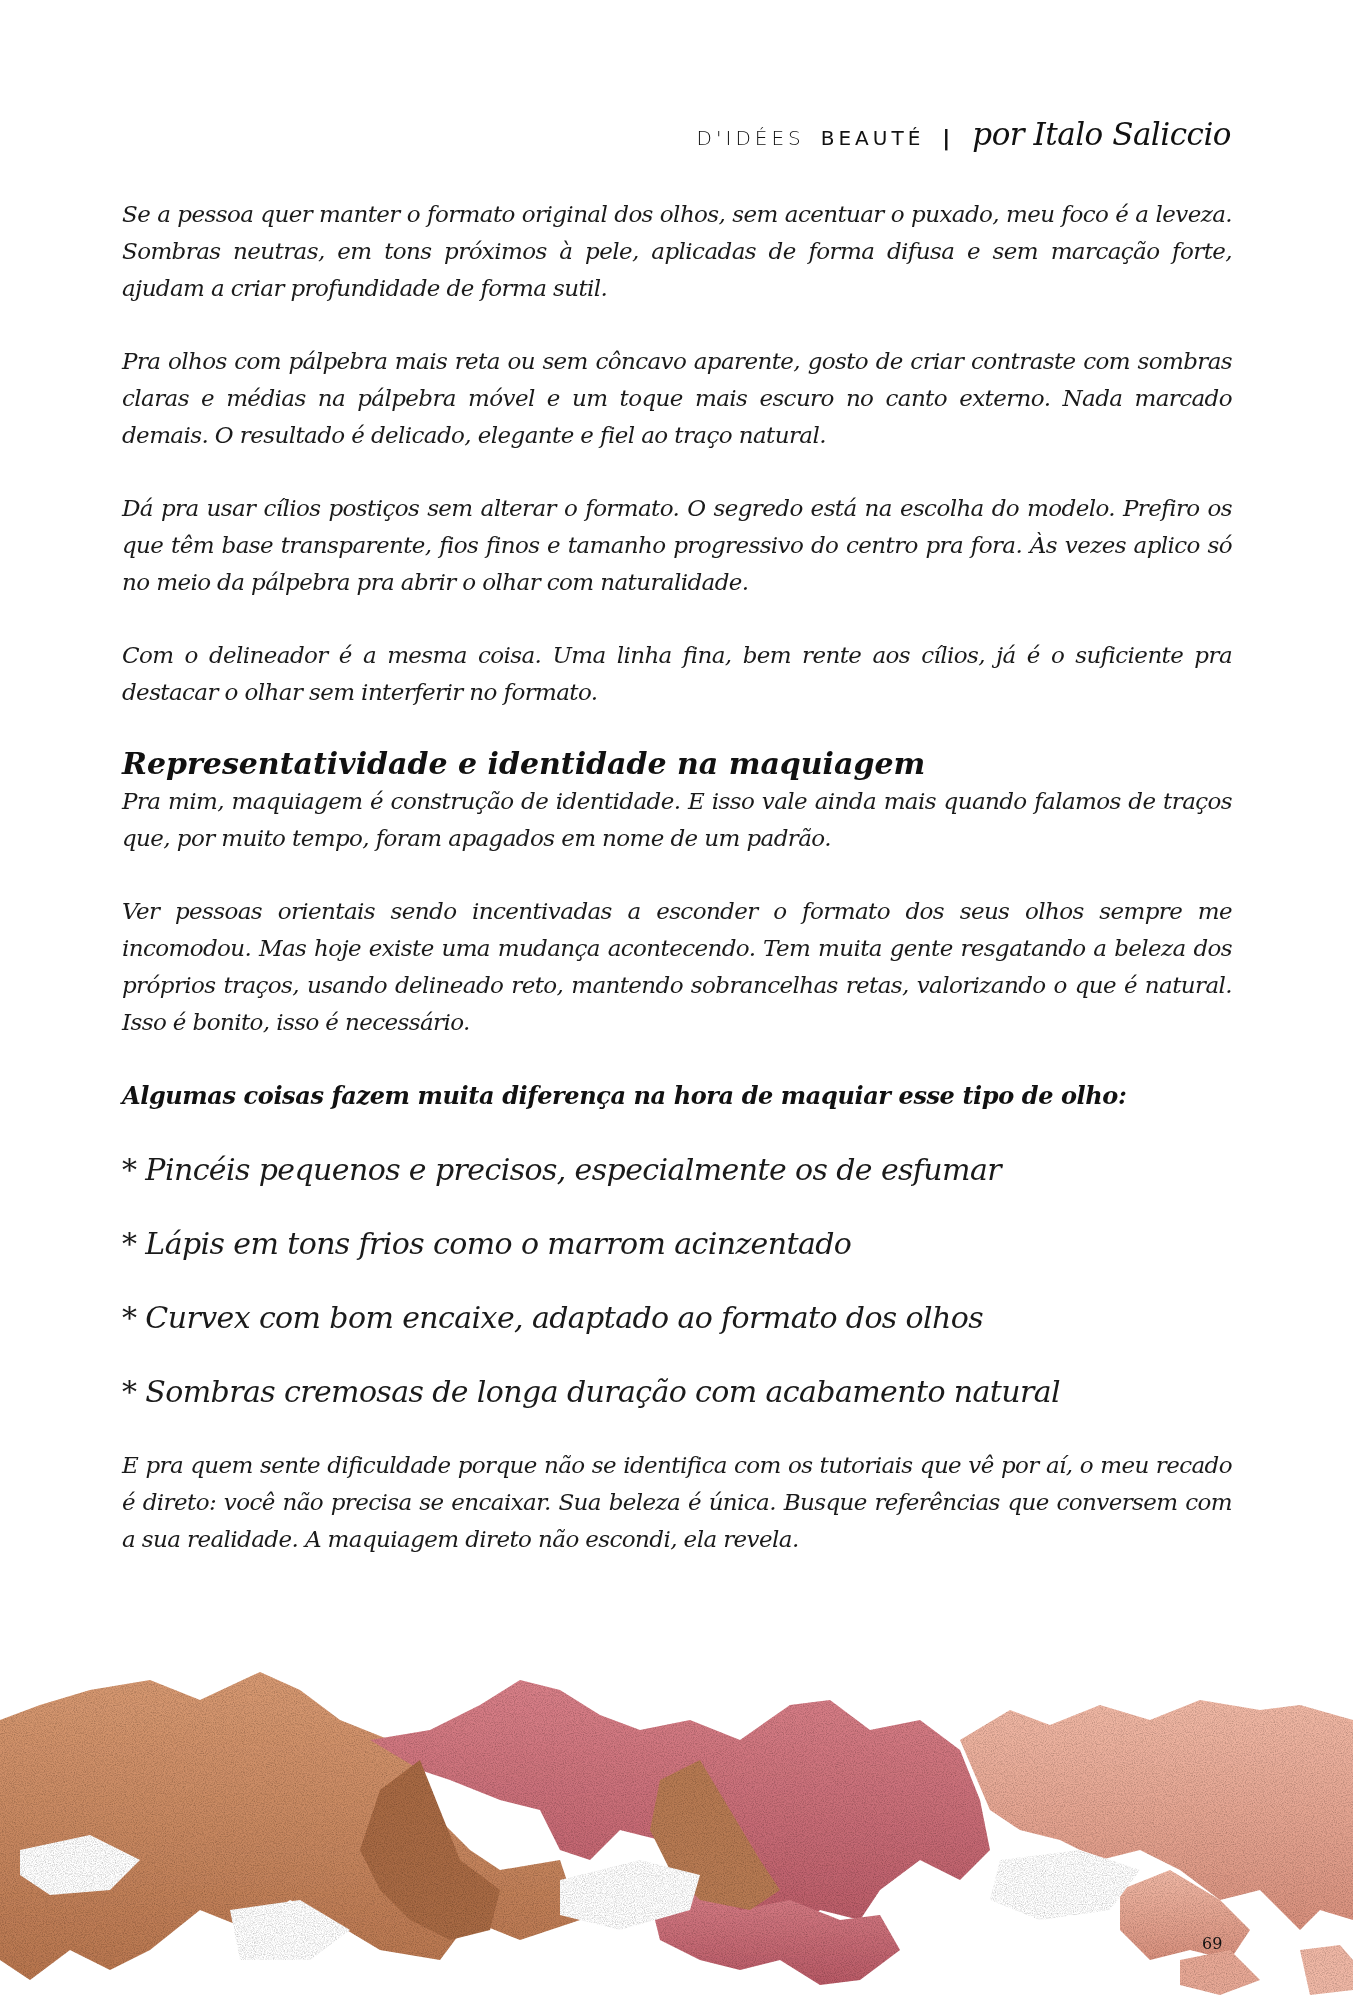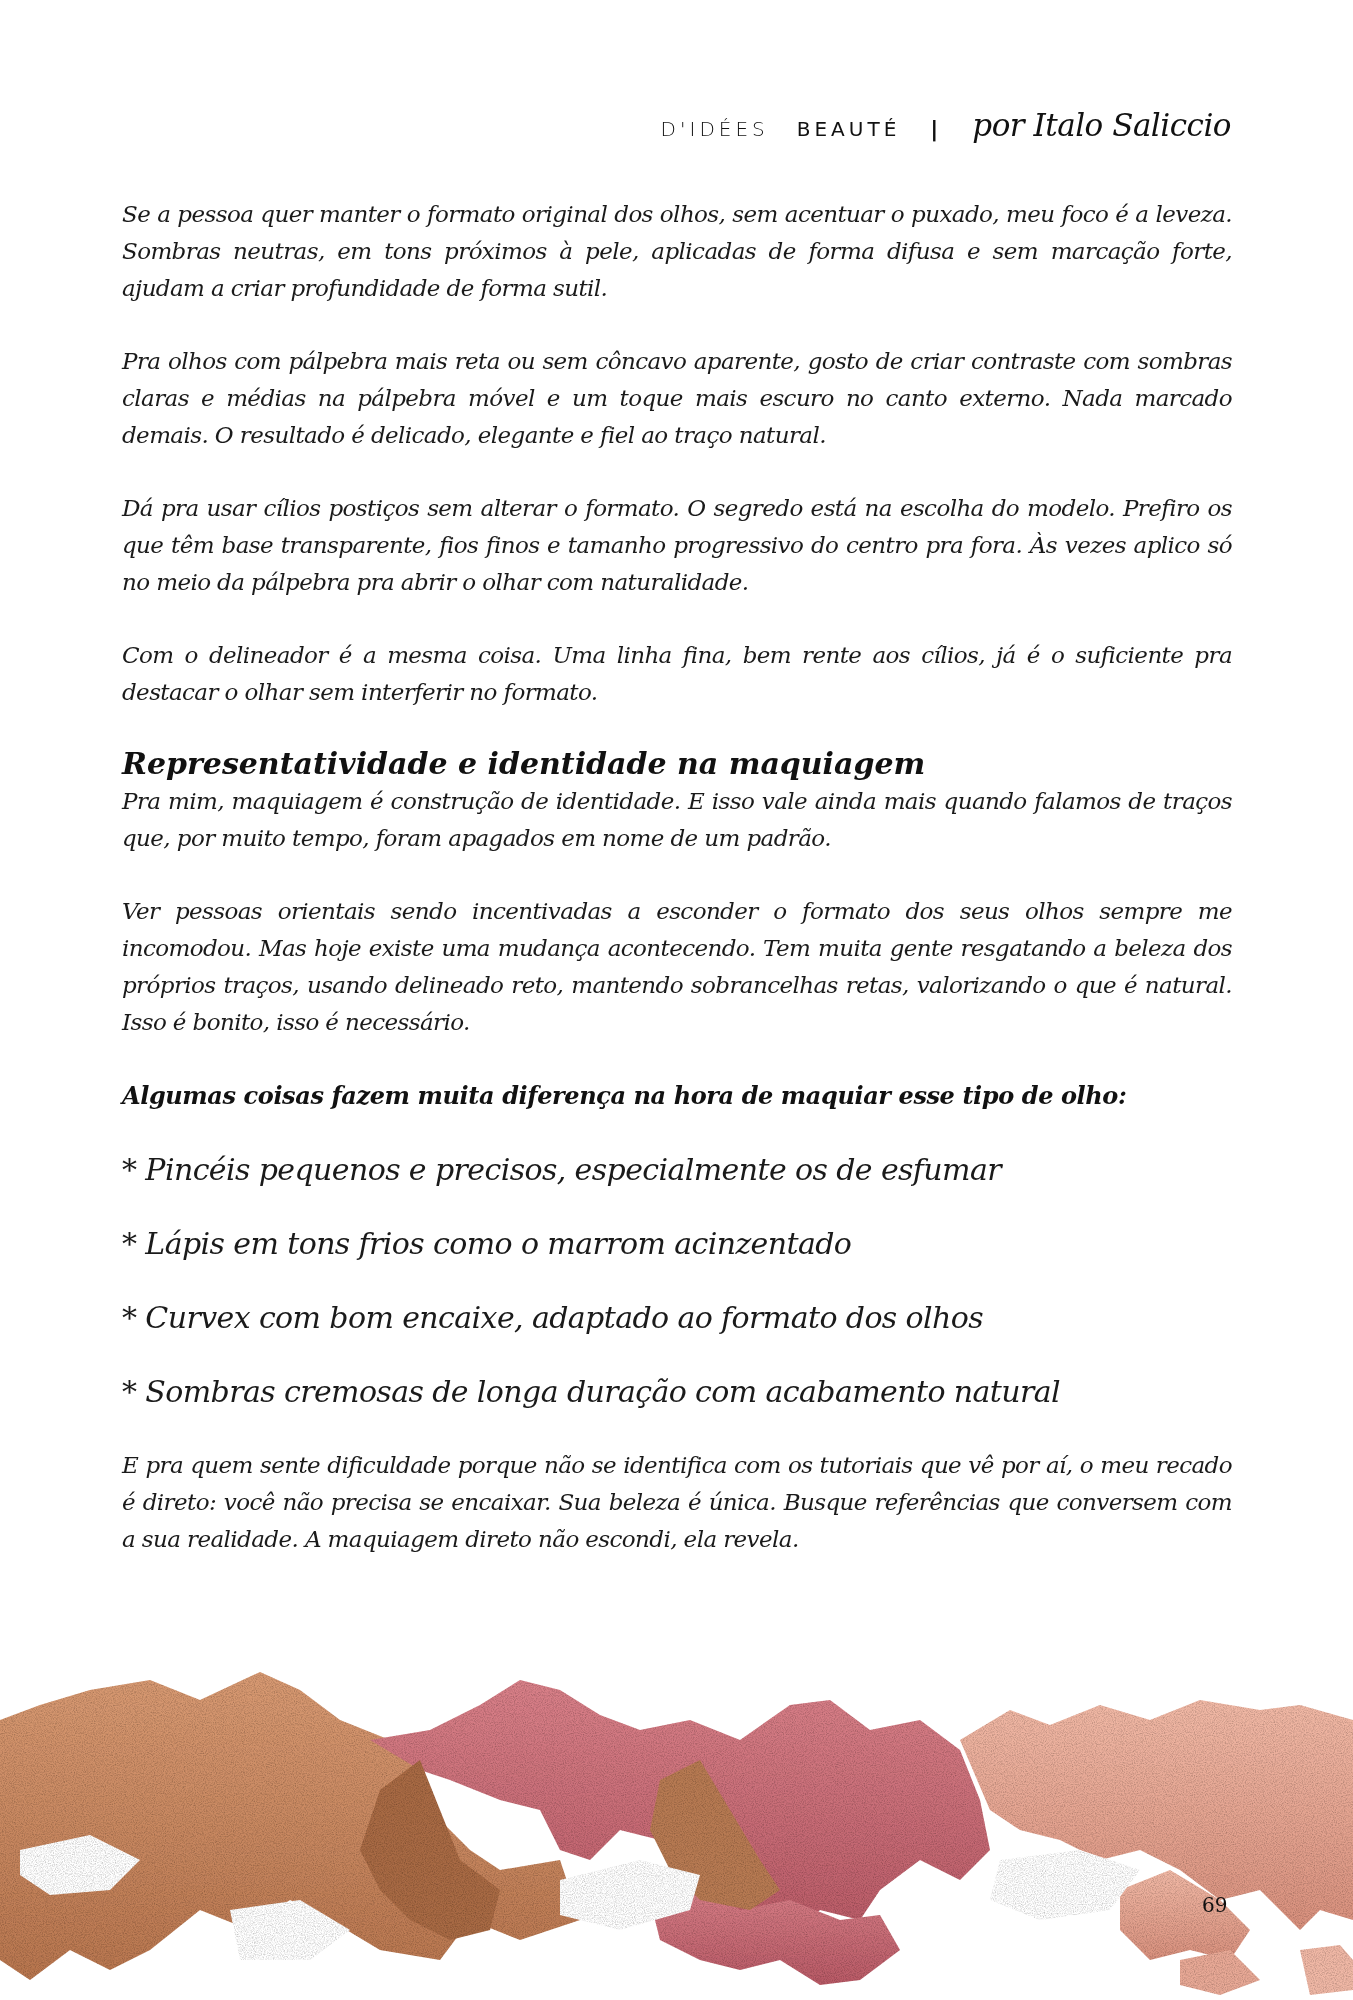--- a/index.html
+++ b/index.html
@@ -1,21 +1,21 @@
 <!DOCTYPE html>
 <html><head>
   <meta charset="utf-8">
   <style>
     html, body { margin: 0; padding: 0; background: #ffffff; }
     body { width: 1353px; height: 2000px; position: relative; overflow: hidden; }
     .page { position: absolute; inset: 0; background: #fff; }
 
     .header {
-      position: absolute; top: 107px; right: 122px;
-      display: flex; align-items: baseline; gap: 12px;
+      position: absolute; top: 116px; right: 122px;
+      display: flex; align-items: baseline; gap: 0;
       color: #111;
     }
     .brand-light {
       font-family: "DejaVu Sans", sans-serif; font-size: 20px; letter-spacing: 4px; font-weight: 300;
     }
     .brand-bold {
       font-family: "DejaVu Sans", sans-serif; font-size: 20px; letter-spacing: 4px; font-weight: 400; margin-left: 16px;
     }
     .sep {
       font-family: "DejaVu Sans", sans-serif; font-size: 22px; font-weight: 700; margin: 0 22px 0 18px;
@@ -41,22 +41,22 @@
       font-family: "DejaVu Serif", serif; font-style: italic; font-weight: 700;
       font-size: 24px; line-height: 37px; margin: 0; color: #111; letter-spacing: -0.4px;
     }
     .li { font-size: 30px; line-height: 37px; margin: 0; letter-spacing: -0.6px; }
     .li-gap { height: 37px; }
 
     .powder {
       position: absolute; left: 0; bottom: 0; width: 1353px; height: 340px;
     }
     .page-number {
-      position: absolute; left: 1202px; top: 1893px;
-      font-family: "DejaVu Serif", serif; font-size: 20px; color: #111;
+      position: absolute; left: 1202px; top: 1934px;
+      font-family: "DejaVu Serif", serif; font-size: 16px; color: #111;
     }
   </style>
 </head>
 <body>
 
 <div class="page">
 
   <div class="header">
     <span class="brand-light">D'IDÉES</span>
     <span class="brand-bold">BEAUTÉ</span>

